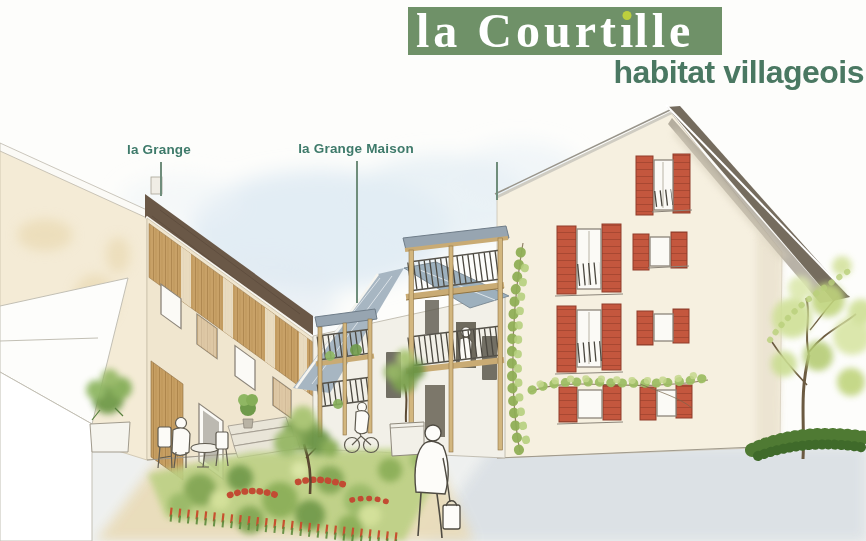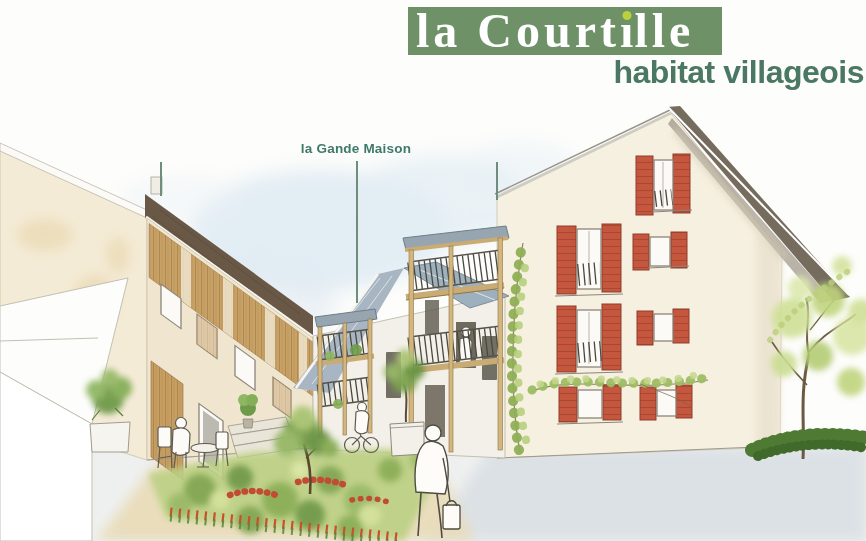--- a/index.html
+++ b/index.html
@@ -377,18 +377,19 @@
       <path d="M446,506 C448,499 455,499 457,506" stroke="#4f4b42" stroke-width="1.3" fill="none"></path>
     </g>
   </g>
 </svg>
 
   <div class="banner">
     <h1 class="title" style="margin:0">la Court<span class="ti">ı<span class="idot"></span></span>lle</h1>
   </div>
   <div class="subtitle">habitat villageois</div>
 
+  <div class="bl bl-grange">la Grange</div>
   <div class="leader ld-grange"></div>
-  <div class="bl bl-gande">la Gande Maison</div>
+  <div class="bl bl-gande">la Grange Maison</div>
   <div class="leader ld-gande"></div>
   <div class="leader ld-vigne"></div>
 
 </div>
 
 </body></html>

